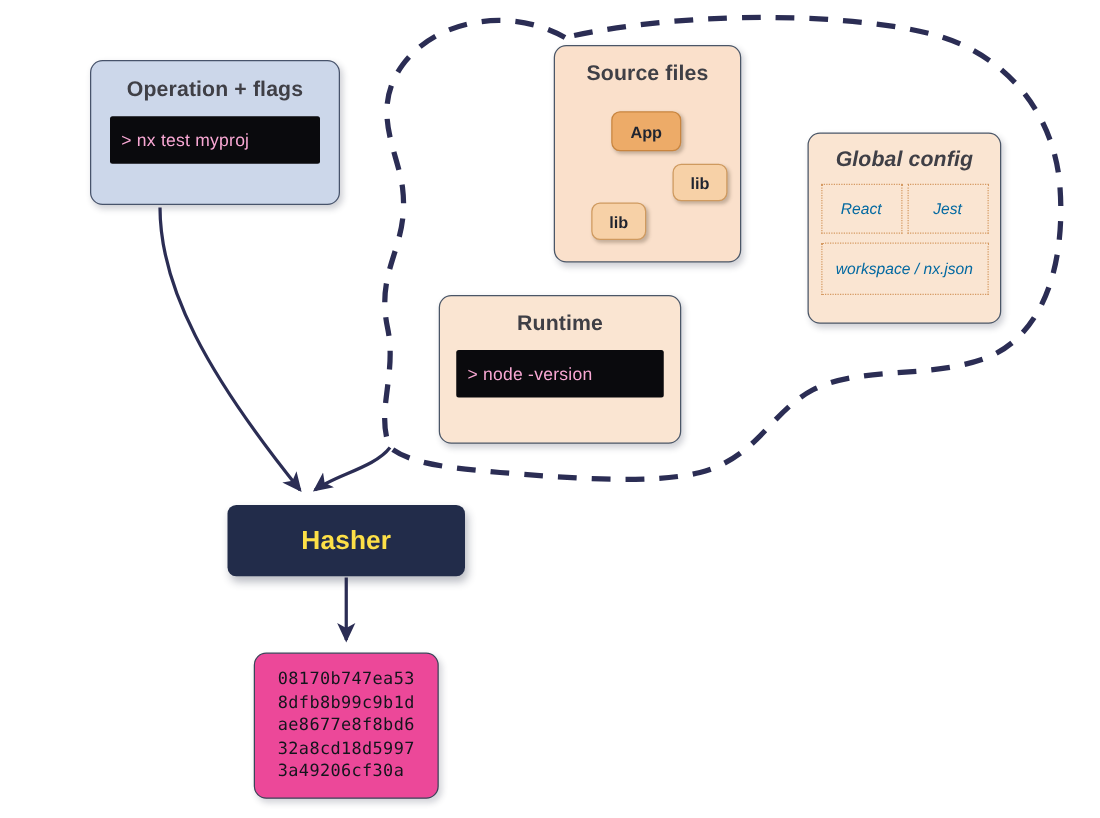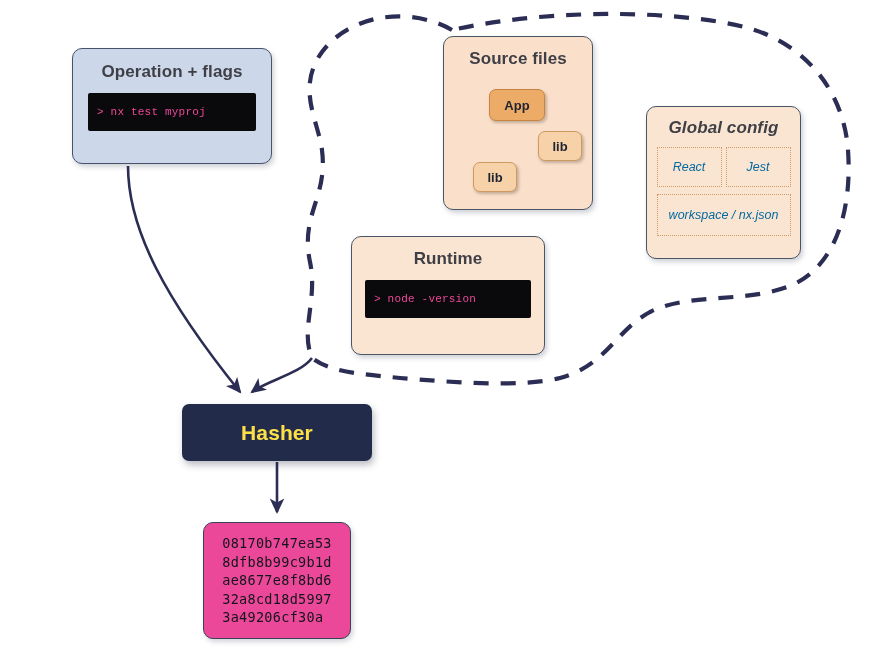--- a/index.html
+++ b/index.html
@@ -61,23 +61,23 @@
     margin-top: 13px;
   }
   .terminal {
     background: #0a0a0d;
     border-radius: 2px;
     display: flex;
     align-items: center;
     box-sizing: border-box;
   }
   .terminal span {
-    font-family: Liberation Mono, monospace;
-    color: #ec4899;
-    font-size: 11px;
+    font-family: Liberation Sans, sans-serif;
+    color: #f9a8d4;
+    font-size: 14px;
     white-space: pre;
     letter-spacing: .2px;
   }
   #op-term {
     width: 168px; height: 38px;
     margin-top: 11px;
     padding-left: 9px;
   }
 
   

